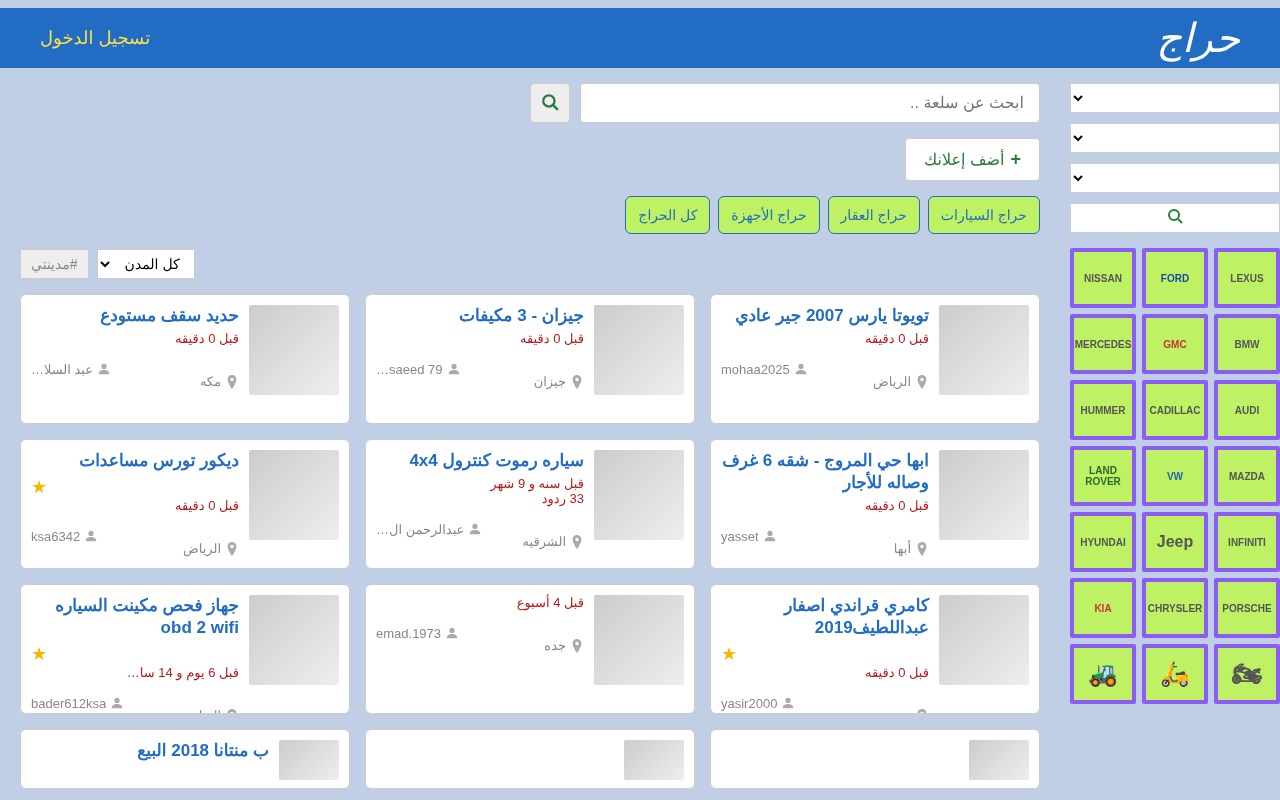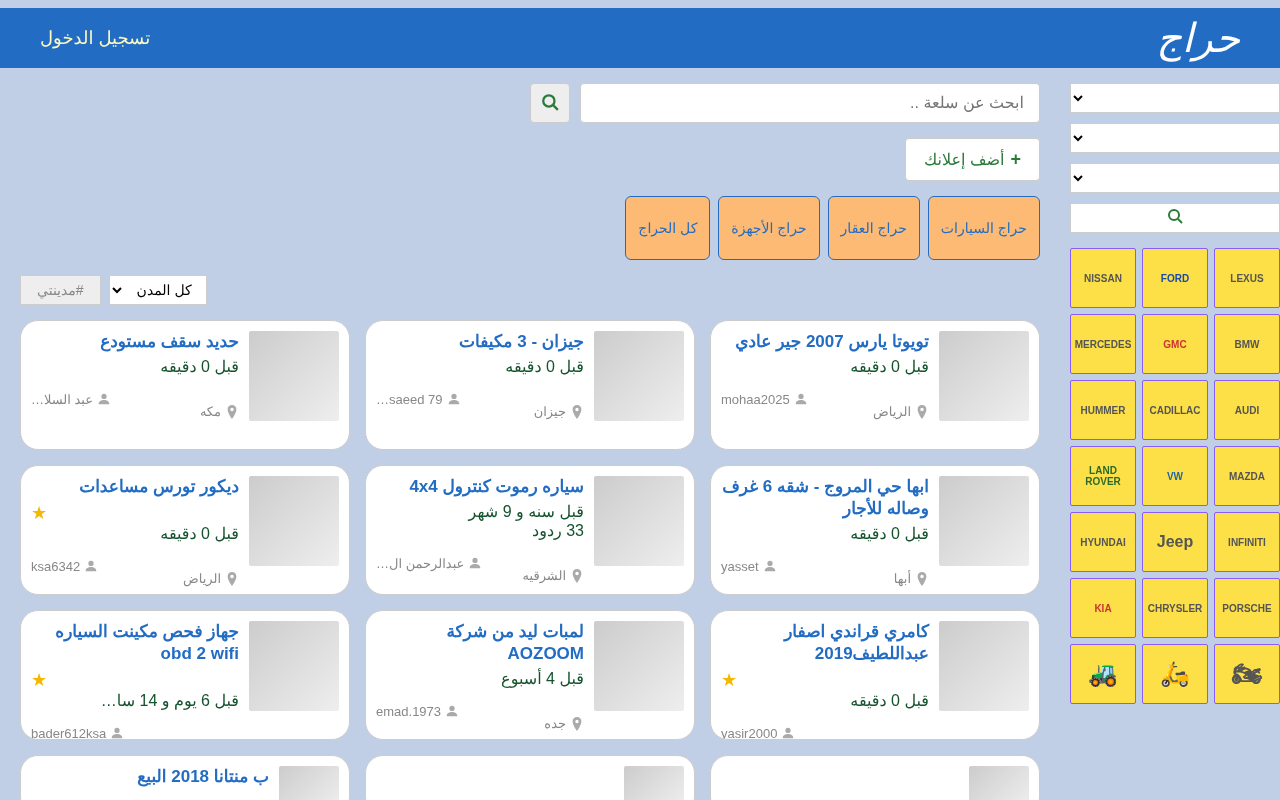--- a/index.html
+++ b/index.html
@@ -1,43 +1,43 @@
 <!DOCTYPE html>
 <html dir="rtl"><head>
 <meta charset="utf-8">
 <style>
 * { box-sizing: border-box; margin: 0; padding: 0; }
 body { font-family: Tahoma, Arial, sans-serif; background: #c1cfe6; width: 1280px; height: 800px; overflow: hidden; direction: rtl; }
 .header { background: #226dc3; height: 60px; display: flex; align-items: center; justify-content: space-between; padding: 0 40px; margin-top: 8px; }
 .logo { color: #fff; font-size: 40px; font-weight: normal; font-style: italic; }
-.login-btn { color: #fef9c3; font-size: 18px; cursor: pointer; }
+.login-btn { color: #fde047; font-size: 18px; cursor: pointer; }
 .main-area { display: flex; padding: 15px 0 0 0; }
 .sidebar { width: 210px; margin-left: 10px; }
 .sidebar-select { width: 100%; height: 30px; background: #fff; border: 1px solid #ccc; margin-bottom: 10px; font-size: 14px; direction: rtl; padding: 0 8px; }
 .sidebar-search { width: 100%; height: 30px; background: #fff; border: 1px solid #ccc; display: flex; align-items: center; justify-content: center; margin-bottom: 15px; }
 .brand-grid { display: grid; grid-template-columns: repeat(3, 1fr); gap: 6px; }
-.brand-cell { background: #fde047; border: 1px solid #8b5cf6; height: 60px; display: flex; align-items: center; justify-content: center; font-size: 10px; font-weight: bold; color: #555; text-align: center; border-radius: 2px; }
+.brand-cell { background: #bef264; border: 4px solid #8b5cf6; height: 60px; display: flex; align-items: center; justify-content: center; font-size: 10px; font-weight: bold; color: #555; text-align: center; border-radius: 2px; }
 .content { flex: 1; padding: 0 20px; }
 .search-row { display: flex; gap: 10px; margin-bottom: 15px; justify-content: flex-start; }
 .search-input { flex: 0 0 460px; height: 40px; border: 1px solid #ccc; border-radius: 4px; padding: 0 15px; font-size: 16px; direction: rtl; background: #fff; }
 .search-btn { width: 40px; height: 40px; background: #eee; border: 1px solid #ccc; border-radius: 4px; display: flex; align-items: center; justify-content: center; }
 .search-btn .sicon { color: #2a7a3a; font-weight: bold; }
 .add-ad-btn { background: #fff; border: 1px solid #ccc; border-radius: 4px; padding: 10px 18px; color: #2a7a3a; font-size: 16px; display: inline-flex; align-items: center; gap: 6px; margin-bottom: 15px; }
 .add-ad-btn .plus { color: #2a7a3a; font-weight: bold; font-size: 18px; }
 .filter-tabs { display: flex; gap: 8px; margin-bottom: 15px; }
-.filter-tab { background: #fdba74; border: 1px solid #226dc3; border-radius: 6px; padding: 23px 12px; color: #226dc3; font-size: 14px; cursor: pointer; }
+.filter-tab { background: #bef264; border: 1px solid #226dc3; border-radius: 6px; padding: 10px 12px; color: #226dc3; font-size: 14px; cursor: pointer; }
 .city-row { display: flex; gap: 8px; margin-bottom: 15px; justify-content: flex-end; }
 .city-select { height: 30px; border: 1px solid #ccc; background: #fff; padding: 0 10px; font-size: 14px; direction: rtl; }
-.city-btn { height: 30px; border: 1px solid #ccc; background: #eee; padding: 0 16px; font-size: 14px; color: #888; display: flex; align-items: center; }
+.city-btn { height: 30px; border: 1px solid #ccc; background: #eee; padding: 0 10px; font-size: 14px; color: #888; display: flex; align-items: center; }
 .listings { display: grid; grid-template-columns: repeat(3, 1fr); gap: 15px; }
-.card { background: #fff; border: 1px solid #ccc; border-radius: 18px; padding: 10px; display: flex; gap: 10px; height: 130px; overflow: hidden; }
+.card { background: #fff; border: 1px solid #ccc; border-radius: 6px; padding: 10px; display: flex; gap: 10px; height: 130px; overflow: hidden; }
 .card-img { width: 90px; height: 90px; background: linear-gradient(135deg,#ccc,#eee); flex-shrink: 0; border-radius: 2px; display:flex; align-items:center; justify-content:center; font-size:9px; color:#888; }
 .card-body { flex: 1; display: flex; flex-direction: column; text-align: right; }
 .card-title { color: #226dc3; font-size: 17px; font-weight: bold; margin-bottom: 4px; line-height: 1.3; }
-.card-time { color: #14532d; font-size: 16px; margin-bottom: 4px; }
+.card-time { color: #b91c1c; font-size: 13px; margin-bottom: 4px; }
 .card-meta { display: flex; justify-content: space-between; align-items: center; color: #888; font-size: 13px; }
 .card-loc { display: flex; align-items: center; gap: 4px; margin-top: 24px; }
 .card-user { display: flex; align-items: flex-start; gap: 4px; }
 .star { color: #f5b800; font-size: 18px; }
 svg.icon-svg { width: 14px; height: 14px; fill: #aaa; }
 .card-partial { height: 60px; padding-left: 28px; }
 </style>
 </head>
 <body>
 
@@ -262,21 +262,20 @@
                   <path d="M8 8a3 3 0 100-6 3 3 0 000 6zm0 1c-3 0-6 1.5-6 4v1h12v-1c0-2.5-3-4-6-4z"></path>
                 </svg>
                 <span>yasir2000</span>
               </span>
     </div>
   </div>
         </div>
         <div class="card">
           <div class="card-img"></div>
   <div class="card-body">
-    <div class="card-title">لمبات ليد من شركة AOZOOM</div>
 
     <div class="card-time">قبل 4 أسبوع</div>
     <div class="card-meta">
       <span class="card-loc">
                 <svg class="icon-svg" viewBox="0 0 16 16">
                   <path d="M8 0C5 0 3 2 3 5c0 4 5 11 5 11s5-7 5-11c0-3-2-5-5-5zm0 7a2 2 0 110-4 2 2 0 010 4z"></path>
                 </svg>
                 <span>جده</span>
               </span>
       <span class="card-user">

